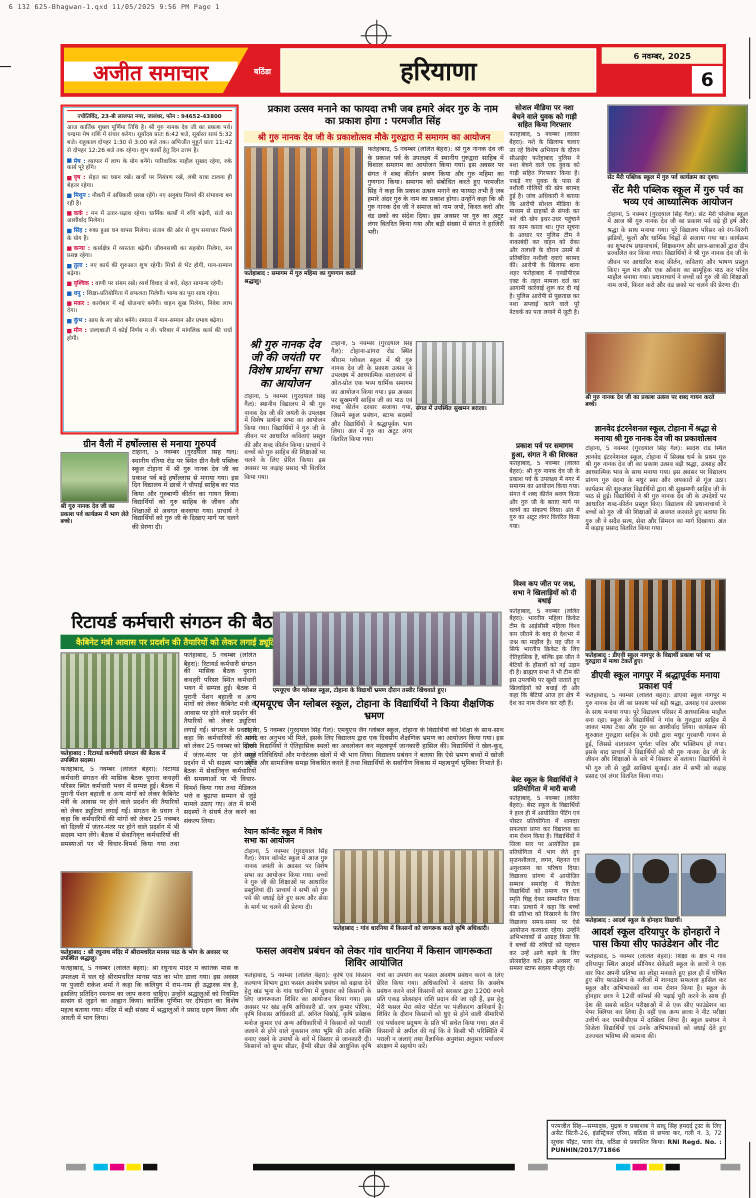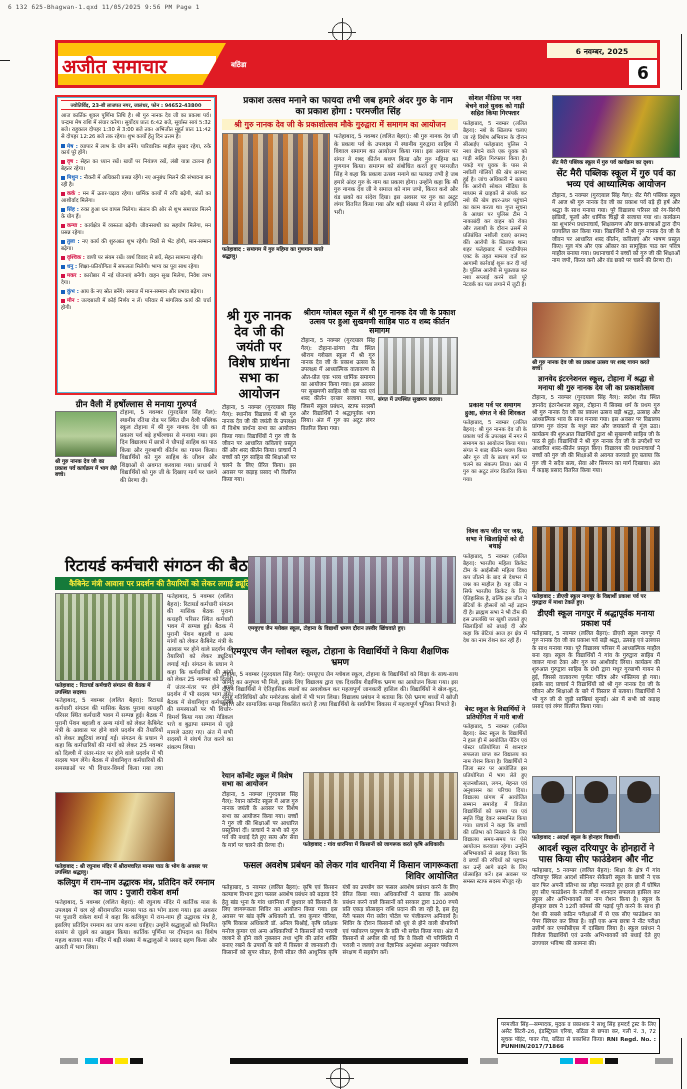--- a/index.html
+++ b/index.html
@@ -14,21 +14,21 @@
   .reg-mark:before,.reg-mark:after{content:"";position:absolute;background:#333;}
   .reg-mark:before{left:50%;top:-5px;width:1px;height:28px;}
   .reg-mark:after{top:50%;left:-5px;height:1px;width:28px;}
   .trim-v{width:1px;background:#222;}
   .trim-h{height:1px;background:#222;}
   
   .masthead{left:55px;top:40px;width:605px;height:48px;background:#e01b24;}
   .mh-logo{position:absolute;left:3px;top:3px;bottom:3px;width:168px;background:#ffc30b;
     clip-path:polygon(0 0,100% 0,86% 100%,0 100%);}
   .mh-logo .band{position:absolute;left:0;right:10px;top:13px;height:18px;background:#fff;}
-  .mh-logo .t{position:absolute;left:4px;right:14px;top:10px;font-size:19px;font-weight:800;color:#d40f1c;
+  .mh-logo .t{position:absolute;left:4px;right:14px;top:10px;text-align:center;font-size:19px;font-weight:800;color:#d40f1c;
     text-shadow:0 0 1px #fff,0 0 2px #fff;white-space:nowrap;}
   .mh-edition{position:absolute;left:176px;top:20px;color:#fff;font-size:7px;font-weight:700;}
   .mh-center{position:absolute;left:200px;right:118px;top:4px;bottom:4px;background:#fcf6d8;border:1px solid #fff;
     display:flex;align-items:center;justify-content:center;}
   .mh-center .t{font-size:23px;font-weight:800;color:#141414;}
   .mh-date{position:absolute;right:3px;top:3px;width:110px;height:15px;background:#fcf6d8;
     display:flex;align-items:center;justify-content:center;font-size:7.5px;font-weight:700;color:#111;}
   .mh-num{position:absolute;right:3px;top:20px;width:28px;height:25px;background:#fff;
     display:flex;align-items:center;justify-content:center;font-size:17px;font-weight:800;color:#111;}
   
@@ -76,20 +76,23 @@
 <div class="abs trim-h" style="left:0;top:60px;width:10px;"></div>
 <div class="abs trim-v" style="left:681px;top:34px;height:56px;"></div>
 <div class="abs trim-v" style="left:681px;top:1038px;height:51px;"></div>
 
 <header class="abs masthead">
   <div class="mh-logo">
     <div class="band"></div>
     <div class="t">अजीत समाचार</div>
   </div>
   <div class="mh-edition">बठिंडा</div>
+  <div class="mh-center">
+    <div class="t">हरियाणा</div>
+  </div>
   <div class="mh-date">6 नवम्बर, 2025</div>
   <div class="mh-num">6</div>
 </header>
 
 <aside class="abs horo">
   <div class="horo-astro">ज्योतिर्विद, 23-बी लाजपत नगर, जालंधर, फोन : 94652-43800</div>
   <p class="horo-intro">आज कार्तिक शुक्ल पूर्णिमा तिथि है। श्री गुरु नानक देव जी का प्रकाश पर्व। चन्द्रमा मेष राशि में संचार करेगा। सूर्योदय प्रातः 6:42 बजे, सूर्यास्त सायं 5:32 बजे। राहुकाल दोपहर 1:30 से 3:00 बजे तक। अभिजीत मुहूर्त प्रातः 11:42 से दोपहर 12:26 बजे तक रहेगा। शुभ कार्यों हेतु दिन उत्तम है।</p>
   <div>
     <div class="sign"><span class="ic"></span><b>मेष :</b> <span>व्यापार में लाभ के योग बनेंगे। पारिवारिक माहौल सुखद रहेगा, रुके कार्य पूरे होंगे।</span></div>
     <div class="sign"><span class="ic"></span><b>वृष :</b> <span>सेहत का ध्यान रखें। खर्चों पर नियंत्रण रखें, लंबी यात्रा टालना ही बेहतर रहेगा।</span></div>
@@ -124,69 +127,67 @@
       <div class="cap">फतेहाबाद : रिटायर्ड कर्मचारी संगठन की बैठक में उपस्थित सदस्य।</div>
       <p class="bt" style="height:74px;margin-top:2px;">फतेहाबाद, 5 नवम्बर (ललित बैहरा): रिटायर्ड कर्मचारी संगठन की मासिक बैठक पुराना कचहरी परिसर स्थित कर्मचारी भवन में सम्पन्न हुई। बैठक में पुरानी पेंशन बहाली व अन्य मांगों को लेकर कैबिनेट मंत्री के आवास पर होने वाले प्रदर्शन की तैयारियों को लेकर ड्यूटियां लगाई गईं। संगठन के प्रधान ने कहा कि कर्मचारियों की मांगों को लेकर 25 नवम्बर को दिल्ली में जंतर-मंतर पर होने वाले प्रदर्शन में भी सदस्य भाग लेंगे। बैठक में सेवानिवृत्त कर्मचारियों की समस्याओं पर भी विचार-विमर्श किया गया तथा मेडिकल भत्ते व बुढ़ापा सम्मान से जुड़े मामले उठाए गए। अंत में सभी सदस्यों ने संघर्ष तेज करने का संकल्प लिया।</p>
     </div>
     <p class="bt" style="width:66px;height:188px;">फतेहाबाद, 5 नवम्बर (ललित बैहरा): रिटायर्ड कर्मचारी संगठन की मासिक बैठक पुराना कचहरी परिसर स्थित कर्मचारी भवन में सम्पन्न हुई। बैठक में पुरानी पेंशन बहाली व अन्य मांगों को लेकर कैबिनेट मंत्री के आवास पर होने वाले प्रदर्शन की तैयारियों को लेकर ड्यूटियां लगाई गईं। संगठन के प्रधान ने कहा कि कर्मचारियों की मांगों को लेकर 25 नवम्बर को दिल्ली में जंतर-मंतर पर होने वाले प्रदर्शन में भी सदस्य भाग लेंगे। बैठक में सेवानिवृत्त कर्मचारियों की समस्याओं पर भी विचार-विमर्श किया गया तथा मेडिकल भत्ते व बुढ़ापा सम्मान से जुड़े मामले उठाए गए। अंत में सभी सदस्यों ने संघर्ष तेज करने का संकल्प लिया।</p>
   </div>
 </section>
 
 <section class="abs" style="left:55px;top:792px;width:162px;">
   <div class="photo p-temple" style="width:120px;height:70px;"></div>
   <div class="cap">फतेहाबाद : श्री रघुनाथ मंदिर में श्रीरामचरित मानस पाठ के भोग के अवसर पर उपस्थित श्रद्धालु।</div>
-  <h2 class="hl" style="font-size:8px;margin-top:2px;">कलियुग में राम-नाम उद्धारक मंत्र, प्रतिदिन करें रमनाम का जाप : पुजारी राकेश शर्मा</h2>
   <p class="bt" style="height:98px;margin-top:2px;">फतेहाबाद, 5 नवम्बर (ललित बैहरा): श्री रघुनाथ मंदिर में कार्तिक मास के उपलक्ष्य में चल रहे श्रीरामचरित मानस पाठ का भोग डाला गया। इस अवसर पर पुजारी राकेश शर्मा ने कहा कि कलियुग में राम-नाम ही उद्धारक मंत्र है, इसलिए प्रतिदिन रमनाम का जाप करना चाहिए। उन्होंने श्रद्धालुओं को नियमित सत्संग से जुड़ने का आह्वान किया। कार्तिक पूर्णिमा पर दीपदान का विशेष महत्व बताया गया। मंदिर में बड़ी संख्या में श्रद्धालुओं ने प्रसाद ग्रहण किया और आरती में भाग लिया।</p>
 </section>
 
 <section class="abs" style="left:222px;top:95px;width:236px;">
   <h1 class="hl" style="font-size:9px;margin-left:16px;">प्रकाश उत्सव मनाने का फायदा तभी जब हमारे अंदर गुरु के नाम का प्रकाश होगा : परमजीत सिंह</h1>
   <div class="subhead-red" style="margin-top:2px;">श्री गुरु नानक देव जी के प्रकाशोत्सव मौके गुरुद्वारा में समागम का आयोजन</div>
   <div style="display:flex;gap:4px;margin-top:3px;">
     <div style="width:108px;">
       <div class="photo p-crowd" style="width:108px;height:112px;"></div>
       <div class="cap">फतेहाबाद : समागम में गुरु महिमा का गुणगान करते श्रद्धालु।</div>
     </div>
     <p class="bt" style="width:124px;height:168px;">फतेहाबाद, 5 नवम्बर (ललित बैहरा): श्री गुरु नानक देव जी के प्रकाश पर्व के उपलक्ष्य में स्थानीय गुरुद्वारा साहिब में विशाल समागम का आयोजन किया गया। इस अवसर पर संगत ने शब्द कीर्तन श्रवण किया और गुरु महिमा का गुणगान किया। समागम को संबोधित करते हुए परमजीत सिंह ने कहा कि प्रकाश उत्सव मनाने का फायदा तभी है जब हमारे अंदर गुरु के नाम का प्रकाश होगा। उन्होंने कहा कि श्री गुरु नानक देव जी ने समाज को नाम जपो, किरत करो और वंड छको का संदेश दिया। इस अवसर पर गुरु का अटूट लंगर वितरित किया गया और बड़ी संख्या में संगत ने हाजिरी भरी।</p>
   </div>
 </section>
 
 <section class="abs" style="left:222px;top:308px;width:74px;">
-  <h2 class="hl" style="font-size:13px;">श्री गुरु नानक देव जी की जयंती पर विशेष प्रार्थना सभा का आयोजन</h2>
+  <h2 class="hl" style="font-size:10px;font-style:italic;">श्री गुरु नानक देव जी की जयंती पर विशेष प्रार्थना सभा का आयोजन</h2>
   <p class="bt" style="font-size:5.6px;height:212px;margin-top:2px;">टोहाना, 5 नवम्बर (गुरदयाल सिंह गैल): स्थानीय विद्यालय में श्री गुरु नानक देव जी की जयंती के उपलक्ष्य में विशेष प्रार्थना सभा का आयोजन किया गया। विद्यार्थियों ने गुरु जी के जीवन पर आधारित कविताएं प्रस्तुत कीं और शब्द कीर्तन किया। प्राचार्य ने बच्चों को गुरु साहिब की शिक्षाओं पर चलने के लिए प्रेरित किया। इस अवसर पर कड़ाह प्रसाद भी वितरित किया गया।</p>
 </section>
 
 <section class="abs" style="left:301px;top:308px;width:157px;">
-  <h2 class="hl" style="font-size:7.6px;">श्रीराम ग्लोबल स्कूल में श्री गुरु नानक देव जी के प्रकाश उत्सव पर हुआ सुखमणी साहिब पाठ व शब्द कीर्तन समागम</h2>
   <div style="float:right;width:80px;margin:2px 0 1px 3px;">
     <div class="photo p-sangat" style="width:80px;height:58px;"></div>
     <div class="cap">संगत में उपस्थित सुखमन बराला।</div>
   </div>
   <p class="bt" style="font-size:5.6px;height:208px;margin-top:2px;">टोहाना, 5 नवम्बर (गुरदयाल सिंह गैल): टोहाना-डांगरा रोड स्थित श्रीराम ग्लोबल स्कूल में श्री गुरु नानक देव जी के प्रकाश उत्सव के उपलक्ष्य में आध्यात्मिक वातावरण से ओत-प्रोत एक भव्य धार्मिक समागम का आयोजन किया गया। इस अवसर पर सुखमणी साहिब जी का पाठ एवं शब्द कीर्तन दरबार सजाया गया, जिसमें स्कूल प्रबंधन, स्टाफ सदस्यों और विद्यार्थियों ने श्रद्धापूर्वक भाग लिया। अंत में गुरु का अटूट लंगर वितरित किया गया।</p>
 </section>
 
 <section class="abs" style="left:222px;top:556px;width:236px;">
   <div class="photo p-group" style="width:208px;height:68px;margin-left:26px;"></div>
   <div class="cap" style="margin-left:26px;">एमयूएच जैन ग्लोबल स्कूल, टोहाना के विद्यार्थी भ्रमण दौरान तस्वीर खिंचवाते हुए।</div>
-  <h2 class="hl" style="font-size:9px;margin-top:15px;">एमयूएच जैन ग्लोबल स्कूल, टोहाना के विद्यार्थियों ने किया शैक्षणिक भ्रमण</h2>
+  <h2 class="hl" style="font-size:9px;margin-top:5px;">एमयूएच जैन ग्लोबल स्कूल, टोहाना के विद्यार्थियों ने किया शैक्षणिक भ्रमण</h2>
   <p class="bt" style="height:98px;margin-top:3px;">टोहाना, 5 नवम्बर (गुरदयाल सिंह गैल): एमयूएच जैन ग्लोबल स्कूल, टोहाना के विद्यार्थियों को शिक्षा के साथ-साथ आनंद का अनुभव भी मिले, इसके लिए विद्यालय द्वारा एक दिवसीय शैक्षणिक भ्रमण का आयोजन किया गया। इस दौरान विद्यार्थियों ने ऐतिहासिक स्थलों का अवलोकन कर महत्वपूर्ण जानकारी हासिल की। विद्यार्थियों ने खेल-कूद, समूह गतिविधियों और मनोरंजक खेलों में भी भाग लिया। विद्यालय प्रबंधन ने बताया कि ऐसे भ्रमण बच्चों में खोजी प्रवृत्ति और सामाजिक समझ विकसित करते हैं तथा विद्यार्थियों के सर्वांगीण विकास में महत्वपूर्ण भूमिका निभाते हैं।</p>
 </section>
 
-<section class="abs" style="left:222px;top:772px;width:76px;">
+<section class="abs" style="left:222px;top:752px;width:76px;">
   <h2 class="hl hl-left" style="font-size:7px;">रेयान कॉन्वेंट स्कूल में विशेष सभा का आयोजन</h2>
   <p class="bt" style="font-size:5.6px;height:58px;margin-top:2px;">टोहाना, 5 नवम्बर (गुरदयाल सिंह गैल): रेयान कॉन्वेंट स्कूल में आज गुरु नानक जयंती के अवसर पर विशेष सभा का आयोजन किया गया। बच्चों ने गुरु जी की शिक्षाओं पर आधारित प्रस्तुतियां दीं। प्राचार्य ने सभी को गुरु पर्व की बधाई देते हुए सत्य और सेवा के मार्ग पर चलने की प्रेरणा दी।</p>
 </section>
 
 <section class="abs" style="left:303px;top:772px;width:155px;">
   <div class="photo p-farm" style="width:155px;height:68px;"></div>
   <div class="cap">फतेहाबाद : गांव धारनिया में किसानों को जागरूक करते कृषि अधिकारी।</div>
 </section>
 
 <section class="abs" style="left:222px;top:860px;width:236px;">
-  <h2 class="hl" style="font-size:8.8px;text-align:right;">फसल अवशेष प्रबंधन को लेकर गांव धारनिया में किसान जागरूकता शिविर आयोजित</h2>
+  <h2 class="hl" style="font-size:8.8px;">फसल अवशेष प्रबंधन को लेकर गांव धारनिया में किसान जागरूकता शिविर आयोजित</h2>
   <p class="bt" style="font-size:5.6px;height:122px;margin-top:3px;column-count:2;column-gap:5px;">फतेहाबाद, 5 नवम्बर (ललित बैहरा): कृषि एवं किसान कल्याण विभाग द्वारा फसल अवशेष प्रबंधन को बढ़ावा देने हेतु खंड भूना के गांव धारनिया में बुधवार को किसानों के लिए जागरूकता शिविर का आयोजन किया गया। इस अवसर पर खंड कृषि अधिकारी डॉ. जय कुमार पोरिया, कृषि विकास अधिकारी डॉ. अनिल बिश्नोई, कृषि प्रवेक्षक मनोज कुमार एवं अन्य अधिकारियों ने किसानों को पराली जलाने से होने वाले नुकसान तथा भूमि की उर्वरा शक्ति बनाए रखने के उपायों के बारे में विस्तार से जानकारी दी। किसानों को सुपर सीडर, हैप्पी सीडर जैसे आधुनिक कृषि यंत्रों का उपयोग कर फसल अवशेष प्रबंधन करने के लिए प्रेरित किया गया। अधिकारियों ने बताया कि अवशेष प्रबंधन करने वाले किसानों को सरकार द्वारा 1200 रुपये प्रति एकड़ प्रोत्साहन राशि प्रदान की जा रही है, इस हेतु मेरी फसल मेरा ब्योरा पोर्टल पर पंजीकरण अनिवार्य है। शिविर के दौरान किसानों को धुएं से होने वाली बीमारियों एवं पर्यावरण प्रदूषण के प्रति भी सचेत किया गया। अंत में किसानों से अपील की गई कि वे किसी भी परिस्थिति में पराली न जलाएं तथा वैज्ञानिक अनुशंसा अनुसार पर्यावरण संरक्षण में सहयोग करें।</p>
 </section>
 
 <section class="abs" style="left:463px;top:95px;width:64px;">
   <h2 class="hl" style="font-size:6.4px;">सोशल मीडिया पर नशा बेचने वाले युवक को गाड़ी सहित किया गिरफ्तार</h2>
   <p class="bt" style="font-size:5.4px;height:266px;margin-top:2px;">फतेहाबाद, 5 नवम्बर (ललित बैहरा): नशे के खिलाफ चलाए जा रहे विशेष अभियान के दौरान सीआईए फतेहाबाद पुलिस ने नशा बेचने वाले एक युवक को गाड़ी सहित गिरफ्तार किया है। पकड़े गए युवक के पास से नशीली गोलियों की खेप बरामद हुई है। जांच अधिकारी ने बताया कि आरोपी सोशल मीडिया के माध्यम से ग्राहकों से संपर्क कर नशे की खेप इधर-उधर पहुंचाने का काम करता था। गुप्त सूचना के आधार पर पुलिस टीम ने नाकाबंदी कर वाहन को रोका और तलाशी के दौरान उसमें से प्रतिबंधित नशीली दवाएं बरामद कीं। आरोपी के खिलाफ थाना शहर फतेहाबाद में एनडीपीएस एक्ट के तहत मामला दर्ज कर आगामी कार्रवाई शुरू कर दी गई है। पुलिस आरोपी से पूछताछ कर नशा सप्लाई करने वाले पूरे नेटवर्क का पता लगाने में जुटी है।</p>
 </section>
 
 <section class="abs" style="left:463px;top:402px;width:64px;">
   <h2 class="hl" style="font-size:6.4px;">प्रकाश पर्व पर समागम हुआ, संगत ने की शिरकत</h2>
@@ -206,21 +207,21 @@
 <section class="abs" style="left:552px;top:95px;width:128px;">
   <div class="photo p-stage" style="width:128px;height:63px;"></div>
   <div class="cap">सेंट मैरी पब्लिक स्कूल में गुरु पर्व कार्यक्रम का दृश्य।</div>
   <h2 class="hl" style="font-size:9px;margin-top:3px;">सेंट मैरी पब्लिक स्कूल में गुरु पर्व का भव्य एवं आध्यात्मिक आयोजन</h2>
   <p class="bt" style="font-size:5.6px;height:100px;margin-top:2px;">टोहाना, 5 नवम्बर (गुरदयाल सिंह गैल): सेंट मैरी पब्लिक स्कूल में आज श्री गुरु नानक देव जी का प्रकाश पर्व बड़े ही हर्ष और श्रद्धा के साथ मनाया गया। पूरे विद्यालय परिसर को रंग-बिरंगी झंडियों, फूलों और धार्मिक चिह्नों से सजाया गया था। कार्यक्रम का शुभारंभ प्रधानाचार्य, शिक्षकगण और छात्र-छात्राओं द्वारा दीप प्रज्वलित कर किया गया। विद्यार्थियों ने श्री गुरु नानक देव जी के जीवन पर आधारित शब्द कीर्तन, कविताएं और भाषण प्रस्तुत किए। मूल मंत्र और एक ओंकार का सामूहिक पाठ कर पवित्र माहौल बनाया गया। प्रधानाचार्य ने बच्चों को गुरु जी की शिक्षाओं नाम जपो, किरत करो और वंड छको पर चलने की प्रेरणा दी।</p>
 </section>
 
 <section class="abs" style="left:532px;top:302px;width:128px;">
   <div class="photo p-kids" style="width:128px;height:56px;"></div>
   <div class="cap">श्री गुरु नानक देव जी का प्रकाश उत्सव पर शब्द गायन करते बच्चे।</div>
-  <h2 class="hl" style="font-size:7.2px;margin-top:3px;">ज्ञानवेद इंटरनेशनल स्कूल, टोहाना में श्रद्धा से मनाया श्री गुरु नानक देव जी का प्रकाशोत्सव</h2>
+  <h2 class="hl" style="font-size:7.2px;margin-top:14px;font-family:Liberation Serif, serif;">ज्ञानवेद इंटरनेशनल स्कूल, टोहाना में श्रद्धा से मनाया श्री गुरु नानक देव जी का प्रकाशोत्सव</h2>
   <p class="bt" style="font-size:5.6px;height:124px;margin-top:2px;">टोहाना, 5 नवम्बर (गुरदयाल सिंह गैल): स्वदेश रोड स्थित ज्ञानवेद इंटरनेशनल स्कूल, टोहाना में सिक्ख धर्म के प्रथम गुरु श्री गुरु नानक देव जी का प्रकाश उत्सव बड़ी श्रद्धा, उत्साह और आध्यात्मिक भाव के साथ मनाया गया। इस अवसर पर विद्यालय प्रांगण गुरु वंदना के मधुर स्वर और जयकारों से गूंज उठा। कार्यक्रम की शुरुआत विद्यार्थियों द्वारा श्री सुखमणी साहिब जी के पाठ से हुई। विद्यार्थियों ने श्री गुरु नानक देव जी के उपदेशों पर आधारित शब्द-कीर्तन प्रस्तुत किए। विद्यालय की प्रधानाचार्या ने बच्चों को गुरु जी की शिक्षाओं से अवगत करवाते हुए बताया कि गुरु जी ने सदैव सत्य, सेवा और सिमरन का मार्ग दिखाया। अंत में कड़ाह प्रसाद वितरित किया गया।</p>
 </section>
 
 <section class="abs" style="left:532px;top:526px;width:128px;">
   <div class="photo p-turban" style="width:128px;height:66px;"></div>
   <div class="cap">फतेहाबाद : डीएवी स्कूल नागपुर के विद्यार्थी प्रकाश पर्व पर गुरुद्वारा में माथा टेकते हुए।</div>
   <h2 class="hl" style="font-size:8px;margin-top:3px;">डीएवी स्कूल नागपुर में श्रद्धापूर्वक मनाया प्रकाश पर्व</h2>
   <p class="bt" style="font-size:5.6px;height:142px;margin-top:2px;">फतेहाबाद, 5 नवम्बर (ललित बैहरा): डीएवी स्कूल नागपुर में गुरु नानक देव जी का प्रकाश पर्व बड़ी श्रद्धा, उत्साह एवं उल्लास के साथ मनाया गया। पूरे विद्यालय परिसर में आध्यात्मिक माहौल बना रहा। स्कूल के विद्यार्थियों ने गांव के गुरुद्वारा साहिब में जाकर माथा टेका और गुरु का आशीर्वाद लिया। कार्यक्रम की शुरुआत गुरुद्वारा साहिब के ग्रंथी द्वारा मधुर गुरबाणी गायन से हुई, जिससे वातावरण पूर्णतः पवित्र और भक्तिमय हो गया। इसके बाद प्राचार्य ने विद्यार्थियों को श्री गुरु नानक देव जी के जीवन और शिक्षाओं के बारे में विस्तार से बताया। विद्यार्थियों ने भी गुरु जी से जुड़ी साखियां सुनाईं। अंत में सभी को कड़ाह प्रसाद एवं लंगर वितरित किया गया।</p>
 </section>
 

